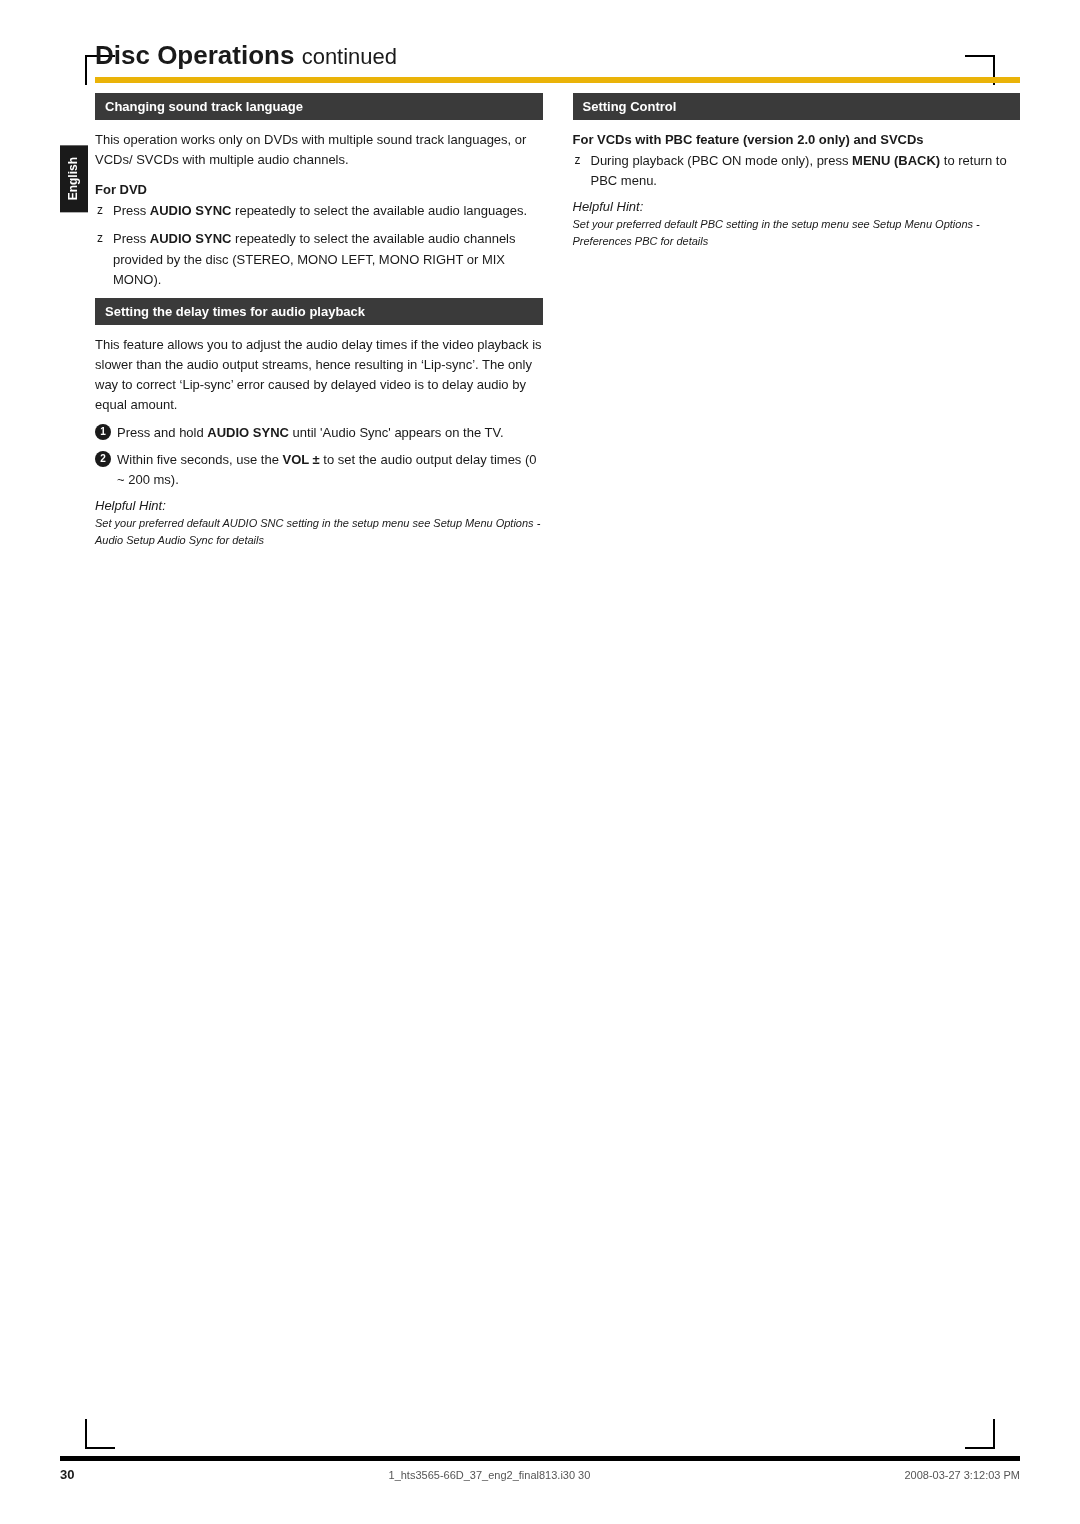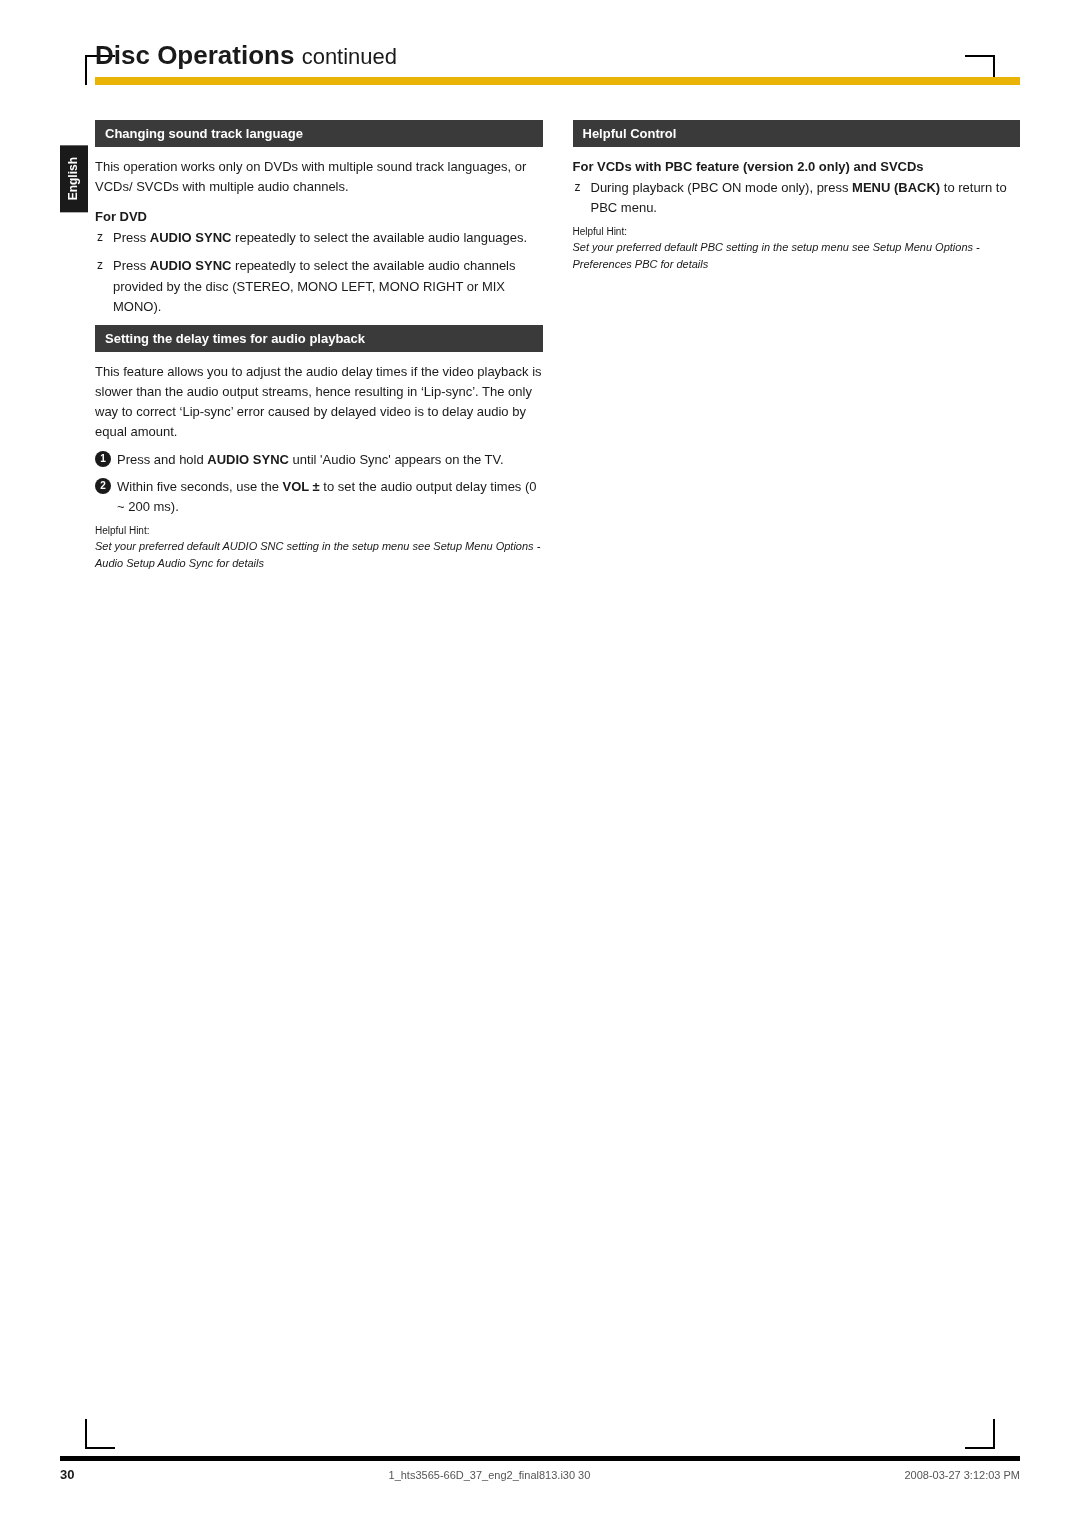--- a/index.html
+++ b/index.html
@@ -62,23 +62,23 @@
     .main-content {
       margin-left: 35px;
       margin-top: 0;
     }
 
     
     .page-title {
       font-size: 26px;
       font-weight: bold;
       color: #1a1a1a;
-      margin-bottom: 35px;
+      margin-bottom: 10px;
       padding-bottom: 6px;
-      border-bottom: 8px solid #eab308;
+      border-bottom: 6px solid #eab308;
     }
     .page-title .continued {
       font-weight: normal;
       font-size: 22px;
     }
 
     
     .two-col {
       display: flex;
       gap: 30px;
@@ -158,21 +158,22 @@
       font-size: 10px;
       font-weight: bold;
       text-align: center;
       line-height: 16px;
       position: absolute;
       left: 0;
       top: 1px;
     }
 
     .helpful-hint-label {
-      font-size: 10px;
+      font-size: 13px;
+      font-style: italic;
       margin-bottom: 2px;
       margin-top: 8px;
     }
     .helpful-hint-text {
       font-size: 11px;
       line-height: 1.55;
       font-style: italic;
     }
 
     
@@ -256,21 +257,21 @@
         </ul>
 
 
         <p class="helpful-hint-label">Helpful Hint:</p>
         <p class="helpful-hint-text"> Set your preferred default AUDIO SNC setting in the setup menu see Setup Menu Options - Audio Setup  Audio Sync  for details</p>
 
       </div>
 
       <div class="col-right">
 
-        <div class="section-header">Helpful Control</div>
+        <div class="section-header">Setting Control</div>
 
 
         <div class="sub-section-header">For VCDs with PBC feature (version 2.0 only) and SVCDs</div>
         <ul class="z-list">
           <li>During playback (PBC ON mode only), press <strong>MENU (BACK)</strong> to return to PBC menu.</li>
         </ul>
 
         <p class="helpful-hint-label">Helpful Hint:</p>
         <p class="helpful-hint-text"> Set your preferred default PBC setting in the setup menu see Setup Menu Options - Preferences  PBC  for details</p>
 

